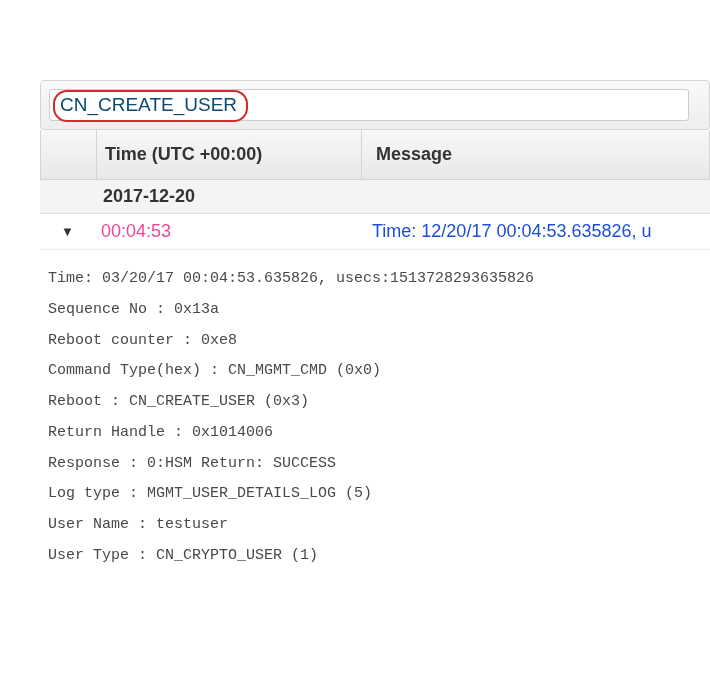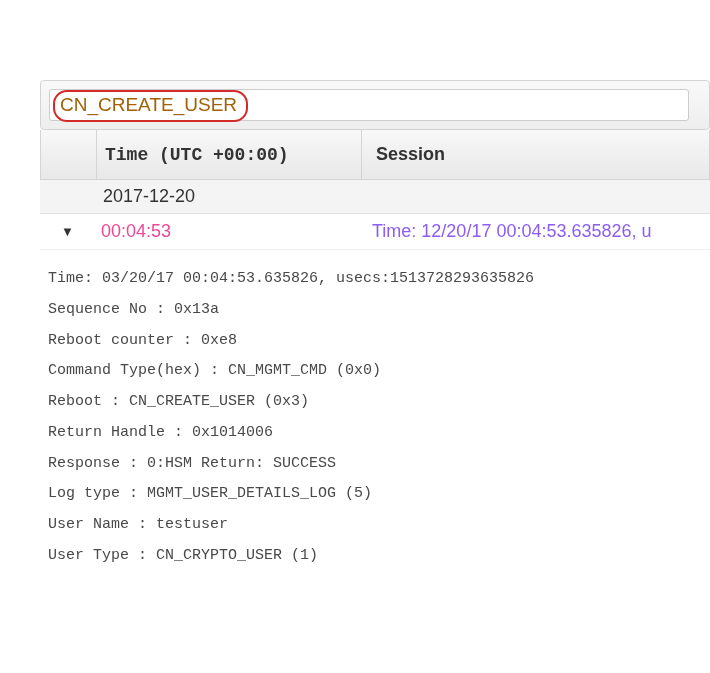--- a/index.html
+++ b/index.html
@@ -27,21 +27,21 @@
       position: relative;
       display: inline-block;
     }
     .search-input {
       border: 1px solid #ccc;
       border-radius: 3px;
       padding: 4px 10px;
       font-size: 19px;
       width: 640px;
       background: #ffffff;
-      color: #a16207;
+      color: #0c4a6e;
       outline: none;
     }
     .highlight-circle {
       position: absolute;
       left: 4px;
       top: 1px;
       width: 195px;
       height: 32px;
       border: 2px solid #d42a2a;
       border-radius: 14px;
@@ -64,40 +64,40 @@
       width: 265px;
       flex-shrink: 0;
       font-weight: bold;
       font-size: 18px;
       color: #333;
       padding-left: 8px;
       border-left: 1px solid #d4d4d4;
       height: 100%;
       display: flex;
       align-items: center;
-      font-family: Liberation Mono, monospace;
     }
     .col-message {
       flex: 1;
       font-weight: bold;
       font-size: 18px;
       color: #333;
       padding-left: 14px;
       border-left: 1px solid #d4d4d4;
       height: 100%;
       display: flex;
       align-items: center;
     }
     .date-row {
       display: flex;
       background: #f4f4f4;
       border-bottom: 1px solid #e0e0e0;
       width: 670px;
       height: 34px;
       align-items: center;
+      font-weight: bold;
     }
     .date-row .col-expand { width: 55px; }
     .date-text {
       font-size: 18px;
       color: #333;
       padding-left: 8px;
     }
     .notice-row {
       background: #fdf8e4;
       width: 670px;
@@ -130,21 +130,21 @@
     .event-time {
       width: 265px;
       padding-left: 6px;
       font-size: 18px;
       color: #ec4899;
     }
     .event-msg {
       flex: 1;
       padding-left: 12px;
       font-size: 18px;
-      color: #8b5cf6;
+      color: #1d4ed8;
       white-space: nowrap;
       overflow: hidden;
     }
     .details {
       font-family: Consolas, "Courier New", monospace;
       font-size: 15px;
       color: #494949;
       padding: 14px 4px 0 8px;
       line-height: 2.05;
       white-space: pre;
@@ -158,21 +158,21 @@
   <div class="search-bar">
     <div class="search-input-wrap">
       <input type="text" class="search-input" value="CN_CREATE_USER" style="">
       <div class="highlight-circle"></div>
     </div>
   </div>
 
   <div class="table-header">
     <div class="col-expand"></div>
     <div class="col-time">Time (UTC +00:00)</div>
-    <div class="col-message">Session</div>
+    <div class="col-message">Message</div>
   </div>
 
   <div class="date-row">
     <div class="col-expand"></div>
     <div class="date-text">2017-12-20</div>
   </div>
 
 
   <div class="event-row">
     <div class="expand-icon">▼</div>

